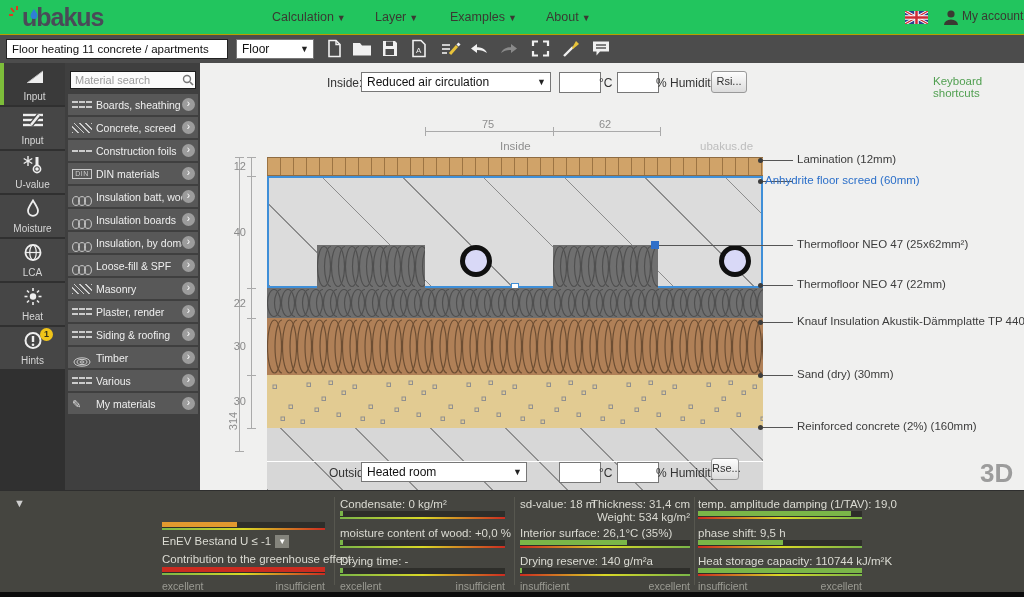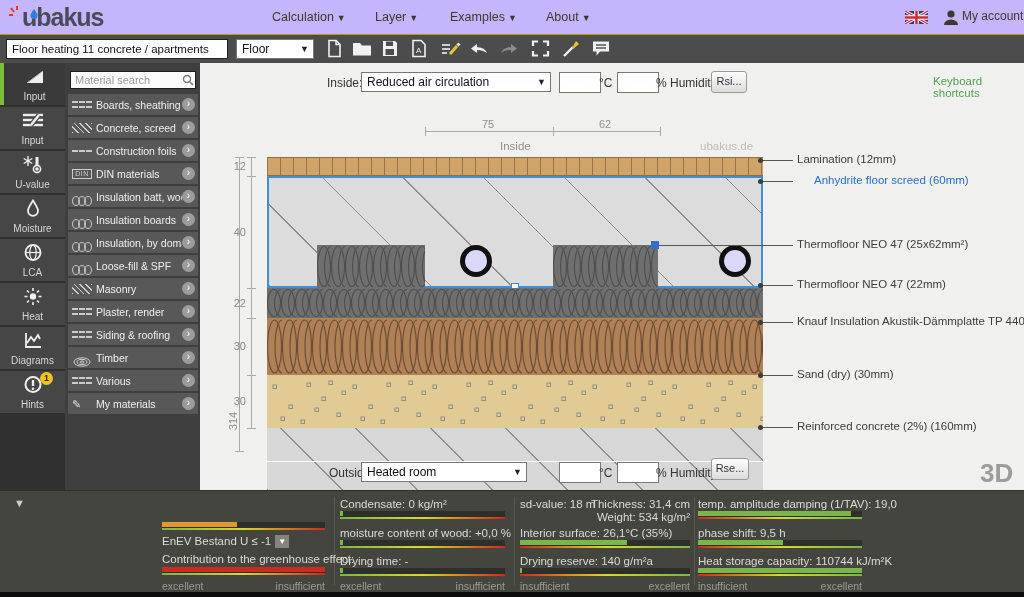--- a/index.html
+++ b/index.html
@@ -1,21 +1,21 @@
 <!DOCTYPE html>
 <html><head>
 <meta charset="utf-8">
 <style>
   * { margin:0; padding:0; box-sizing:border-box; }
   body { font-family:"Liberation Sans","DejaVu Sans",sans-serif; background:#222; }
   #app { position:relative; width:1024px; height:597px; overflow:hidden; background:#f0f0ef; }
   .abs { position:absolute; }
 
   
-  .topbar { left:0; top:0; width:1024px; height:35px; background:#c4b5fd; border-bottom:1px solid #b89f00; }
+  .topbar { left:0; top:0; width:1024px; height:35px; background:#22c55e; border-bottom:1px solid #b89f00; }
   .logo-text { position:absolute; left:22px; top:3px; font-size:25px; font-weight:bold; color:#4a4a58; letter-spacing:-1px; }
   .menu-item { position:absolute; top:10px; font-size:12.5px; color:#3a3a32; cursor:pointer; }
   .caret { font-size:9px; color:#3a3a32; margin-left:3px; }
   .account { position:absolute; top:9px; font-size:12px; color:#3a3a32; }
 
   
   .toolbar { left:0; top:35px; width:1024px; height:28px; background:#4c4c4c; }
   .proj-input { position:absolute; left:6px; top:4px; width:222px; height:20px; border:1px solid #222; background:#fff; font-size:11.5px; padding:0 5px; color:#111; font-family:"Liberation Sans",sans-serif; }
   .fake-select { position:absolute; background:#fff; border:1px solid #777; height:20px; font-size:12px; color:#111; padding:2px 16px 0 5px; white-space:nowrap; overflow:hidden; }
   .fake-select .sel-caret { position:absolute; right:4px; top:4px; font-size:9px; color:#222; }
@@ -264,27 +264,20 @@
             <path d="M4,3.5 L6,5.5"></path>
             <path d="M14,13.5 L16,15.5"></path>
             <path d="M16,3.5 L14,5.5"></path>
             <path d="M6,13.5 L4,15.5"></path>
           </g>
         </svg>
       <div class="nav-label">Heat</div>
     </div>
     <div class="nav-item">
       <svg width="20" height="19">
-          <path d="M3,2 V16 H18" fill="none" stroke="#eee" stroke-width="1.8"></path>
-          <path d="M4,12 L8,6 L11,10 L15,4 L17,8" fill="none" stroke="#eee" stroke-width="1.8"></path>
-        </svg>
-      <div class="nav-label">Diagrams</div>
-    </div>
-    <div class="nav-item">
-      <svg width="20" height="19">
           <circle cx="10" cy="9.5" r="7.5" fill="none" stroke="#eee" stroke-width="2"></circle>
           <path d="M10,5 V11" stroke="#eee" stroke-width="2.4"></path>
           <circle cx="10" cy="13.8" r="1.3" fill="#eee"></circle>
         </svg>
       <span class="badge">1</span>
       <div class="nav-label">Hints</div>
     </div>
   </div>
 
   <div class="abs materials">
@@ -525,37 +518,37 @@
   <div class="conn" style="left:763px;top:285px;width:30px"></div>
     <div class="conn-dot" style="left:758px;top:283px"></div>
   <div class="conn" style="left:763px;top:322px;width:30px"></div>
     <div class="conn-dot" style="left:758px;top:320px"></div>
   <div class="conn" style="left:763px;top:375px;width:30px"></div>
     <div class="conn-dot" style="left:758px;top:373px"></div>
   <div class="conn" style="left:763px;top:427px;width:30px"></div>
     <div class="conn-dot" style="left:758px;top:425px"></div>
 
   <span class="layer-label" style="left:797px;top:153px">Lamination (12mm)</span>
-  <span class="layer-label sel" style="left:814px;top:174px">Anhydrite floor screed (60mm)</span>
+  <span class="layer-label sel" style="left:765px;top:174px">Anhydrite floor screed (60mm)</span>
   <span class="layer-label" style="left:797px;top:238px">Thermofloor NEO 47 (25x62mm²)</span>
   <span class="layer-label" style="left:797px;top:278px">Thermofloor NEO 47 (22mm)</span>
   <span class="layer-label" style="left:797px;top:315px">Knauf Insulation Akustik-Dämmplatte TP 440 (30mm)</span>
   <span class="layer-label" style="left:797px;top:368px">Sand (dry) (30mm)</span>
   <span class="layer-label" style="left:797px;top:420px">Reinforced concrete (2%) (160mm)</span>
 
   <div class="dim-line" style="left:267px;top:461px;width:496px;height:1px;background:#fff"></div>
   <span class="ctl-label" style="left:329px;top:466px">Outside</span>
   <div class="fake-select" style="left:361px;top:462px;width:166px">
     <span>Heated room</span><span class="sel-caret">▼</span>
   </div>
   <input class="num-input" style="left: 559px; top: 462px; width: 36px;" value="20">
   <span class="ctl-label" style="left:599px;top:466px">°C</span>
   <input class="num-input" style="left: 617px; top: 462px; width: 34px;" value="50">
   <span class="ctl-label" style="left:656px;top:466px">% Humidity</span>
-  <span class="btn" style="left:711px;top:458px;width:38px;height:22px">Rse...</span>
+  <span class="btn" style="left:711px;top:458px;width:28px;height:22px">Rse...</span>
   <span class="threed" style="left:980px;top:458px">3D</span>
 
   <div class="abs results">
     <span class="collapse">▼</span>
     <div class="rsep" style="left:334px"></div>
     <div class="rsep" style="left:514px"></div>
     <div class="rsep" style="left:694px"></div>
 
     <div class="rcol" style="left:162px;width:163px">
       <div class="bar" style="left:0;top:31px;width:163px">

